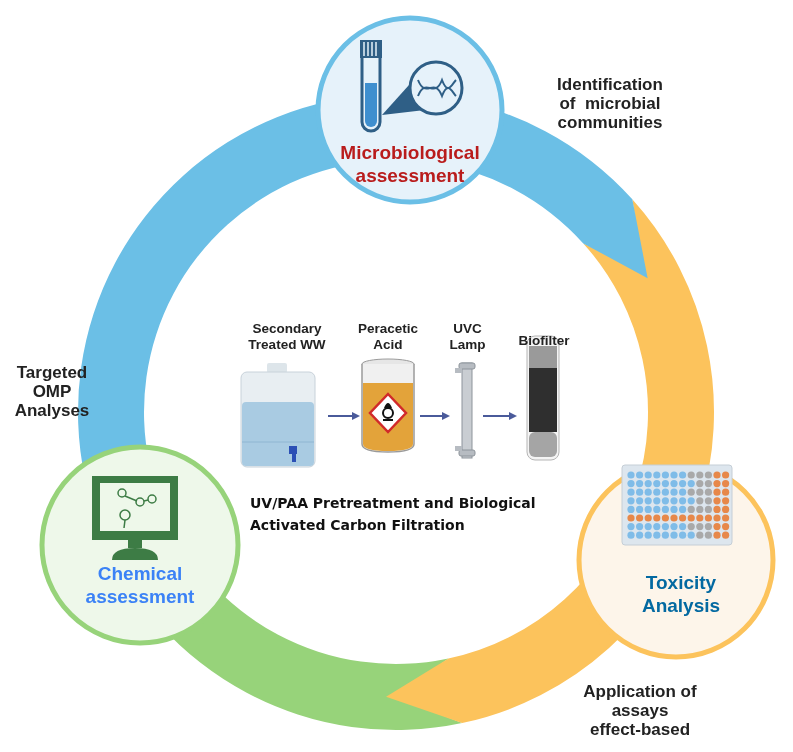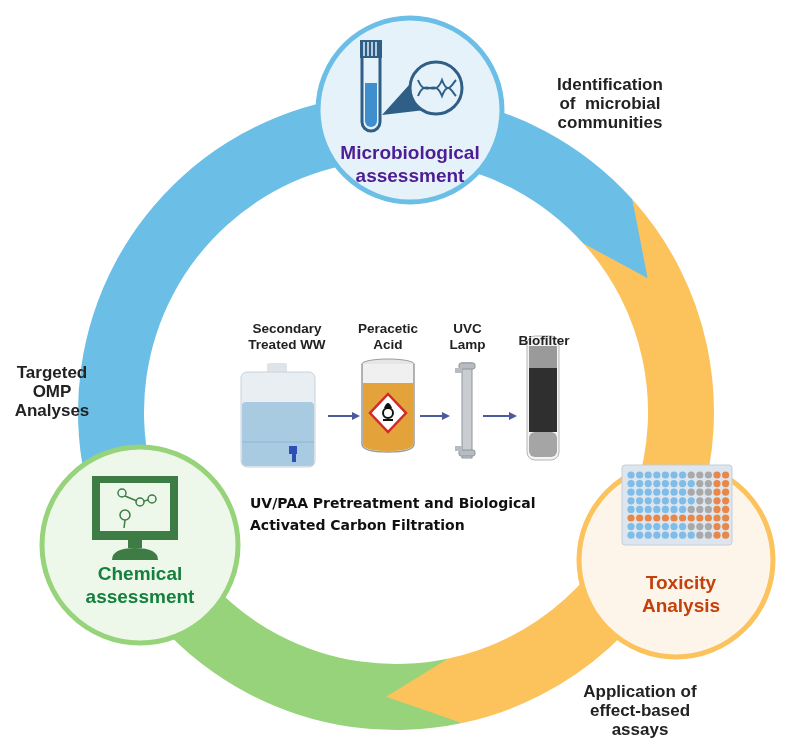--- a/index.html
+++ b/index.html
@@ -201,47 +201,47 @@
     <g>
       <line x1="420" y1="416" x2="442" y2="416" stroke-width="2" class="flowline" stroke="#4a5a9a"></line>
       <polygon points="442,412 450,416 442,420" class="flowhead" fill="#4a5a9a"></polygon>
     </g>
     <g>
       <line x1="483" y1="416" x2="509" y2="416" stroke-width="2" class="flowline" stroke="#4a5a9a"></line>
       <polygon points="509,412 517,416 509,420" class="flowhead" fill="#4a5a9a"></polygon>
     </g>
   </svg>
 
-  <div class="circle-title" id="micro-title" style="left: 320px; top: 142px; width: 180px; color: #4c1d95;">
+  <div class="circle-title" id="micro-title" style="left: 320px; top: 142px; width: 180px; color: #b91c1c;">
     <div>Microbiological</div>
     <div>assessment</div>
   </div>
-  <div class="circle-title" id="chem-title" style="left: 50px; top: 563px; width: 180px; color: #15803d;">
+  <div class="circle-title" id="chem-title" style="left: 50px; top: 563px; width: 180px; color: #3b82f6;">
     <div>Chemical</div>
     <div>assessment</div>
   </div>
-  <div class="circle-title" id="tox-title" style="left: 596px; top: 572px; width: 170px; color: #c2410c;">
+  <div class="circle-title" id="tox-title" style="left: 596px; top: 572px; width: 170px; color: #0369a1;">
     <div>Toxicity</div>
     <div>Analysis</div>
   </div>
 
   <div class="lbl side-lbl" style="left:540px;top:75px;width:140px;">
     <div>Identification</div>
     <div style="white-space:pre">of  microbial</div>
     <div>communities</div>
   </div>
   <div class="lbl side-lbl" style="left:2px;top:363px;width:100px;">
     <div>Targeted</div>
     <div>OMP</div>
     <div>Analyses</div>
   </div>
   <div class="lbl side-lbl" style="left:565px;top:682px;width:150px;">
     <div>Application of</div>
+    <div>assays</div>
     <div>effect-based</div>
-    <div>assays</div>
   </div>
 
   <div class="step-lbl" style="left:232px;top:321px;width:110px;">
     <div>Secondary</div>
     <div>Treated WW</div>
   </div>
   <div class="step-lbl" style="left:348px;top:321px;width:80px;">
     <div>Peracetic</div>
     <div>Acid</div>
   </div>

